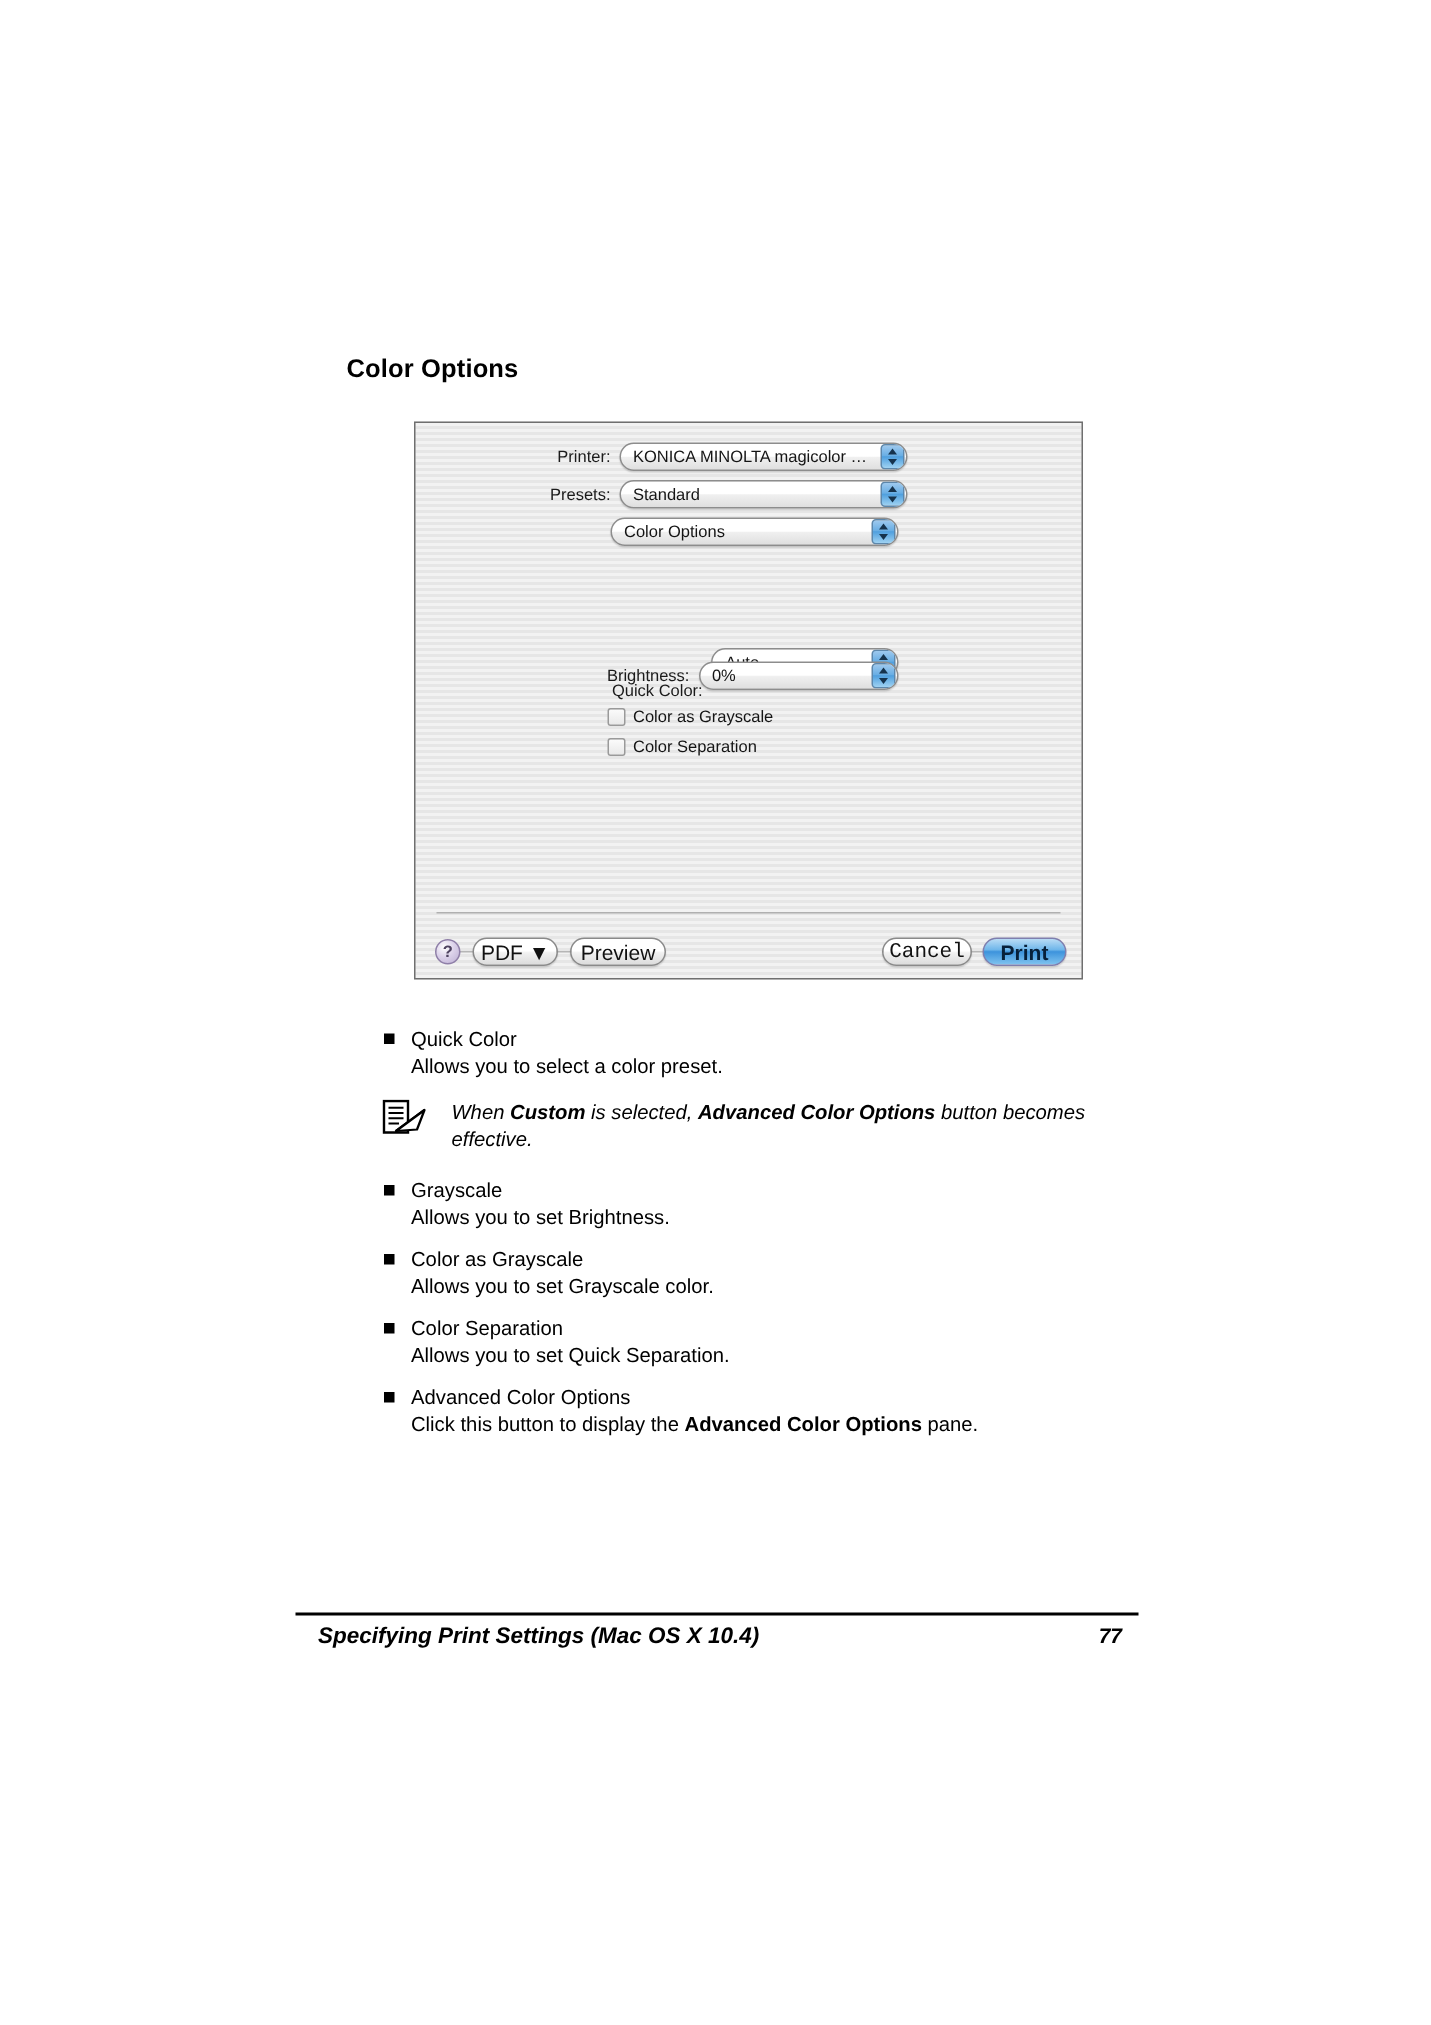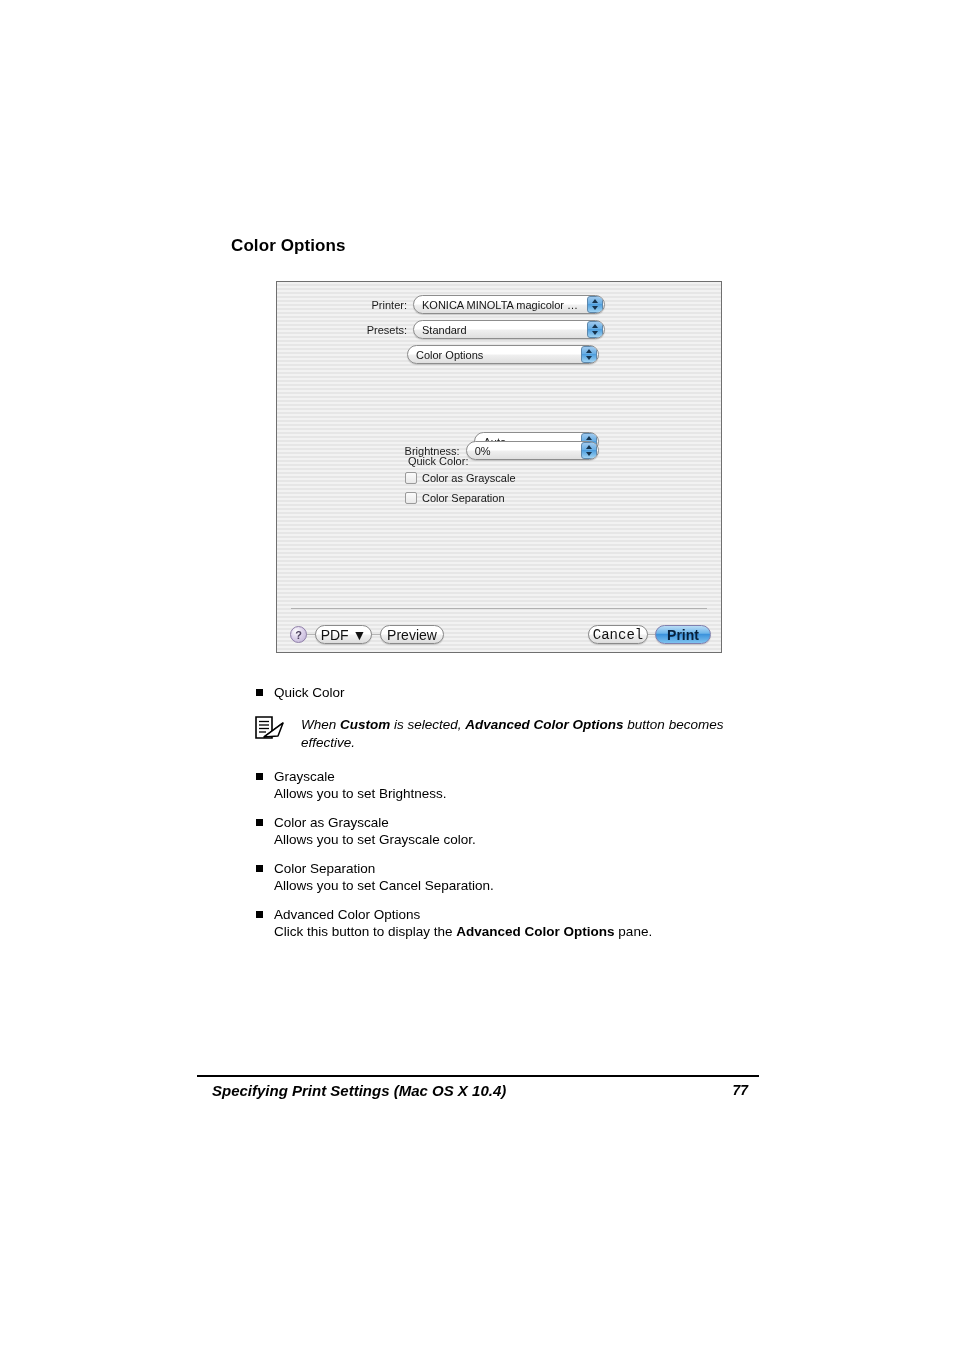--- a/index.html
+++ b/index.html
@@ -335,20 +335,21 @@
   <div class="capsule prev">Preview</div>
   <div class="capsule cancel">Cancel</div>
   <div class="capsule print">Print</div>
 </div>
 
 <div class="bullets">
 
   <div class="bullet-item">
     <span class="marker"></span>
     <div class="bterm">Quick Color</div>
+    <div class="bdesc">Allows you to select a color preset.</div>
   </div>
 
   <div class="note">
     <span class="note-icon">
       <svg width="34" height="28" viewBox="0 0 34 28" xmlns="http://www.w3.org/2000/svg">
         <path d="M3 1 H19 L19 22 H3 Z" fill="#ffffff" stroke="#000000" stroke-width="1.6"></path>
         <line x1="6" y1="5.5" x2="16" y2="5.5" stroke="#000000" stroke-width="1.3"></line>
         <line x1="6" y1="9" x2="16" y2="9" stroke="#000000" stroke-width="1.3"></line>
         <line x1="6" y1="12.5" x2="16" y2="12.5" stroke="#000000" stroke-width="1.3"></line>
         <line x1="6" y1="16" x2="13" y2="16" stroke="#000000" stroke-width="1.3"></line>
@@ -367,21 +368,21 @@
 
   <div class="bullet-item">
     <span class="marker"></span>
     <div class="bterm">Color as Grayscale</div>
     <div class="bdesc">Allows you to set Grayscale color.</div>
   </div>
 
   <div class="bullet-item">
     <span class="marker"></span>
     <div class="bterm">Color Separation</div>
-    <div class="bdesc">Allows you to set Cancel Separation.</div>
+    <div class="bdesc">Allows you to set Quick Separation.</div>
   </div>
 
   <div class="bullet-item">
     <span class="marker"></span>
     <div class="bterm">Advanced Color Options</div>
     <div class="bdesc"><span>Click this button to display the </span><b>Advanced Color Options</b><span> pane.</span></div>
   </div>
 
 </div>
 

